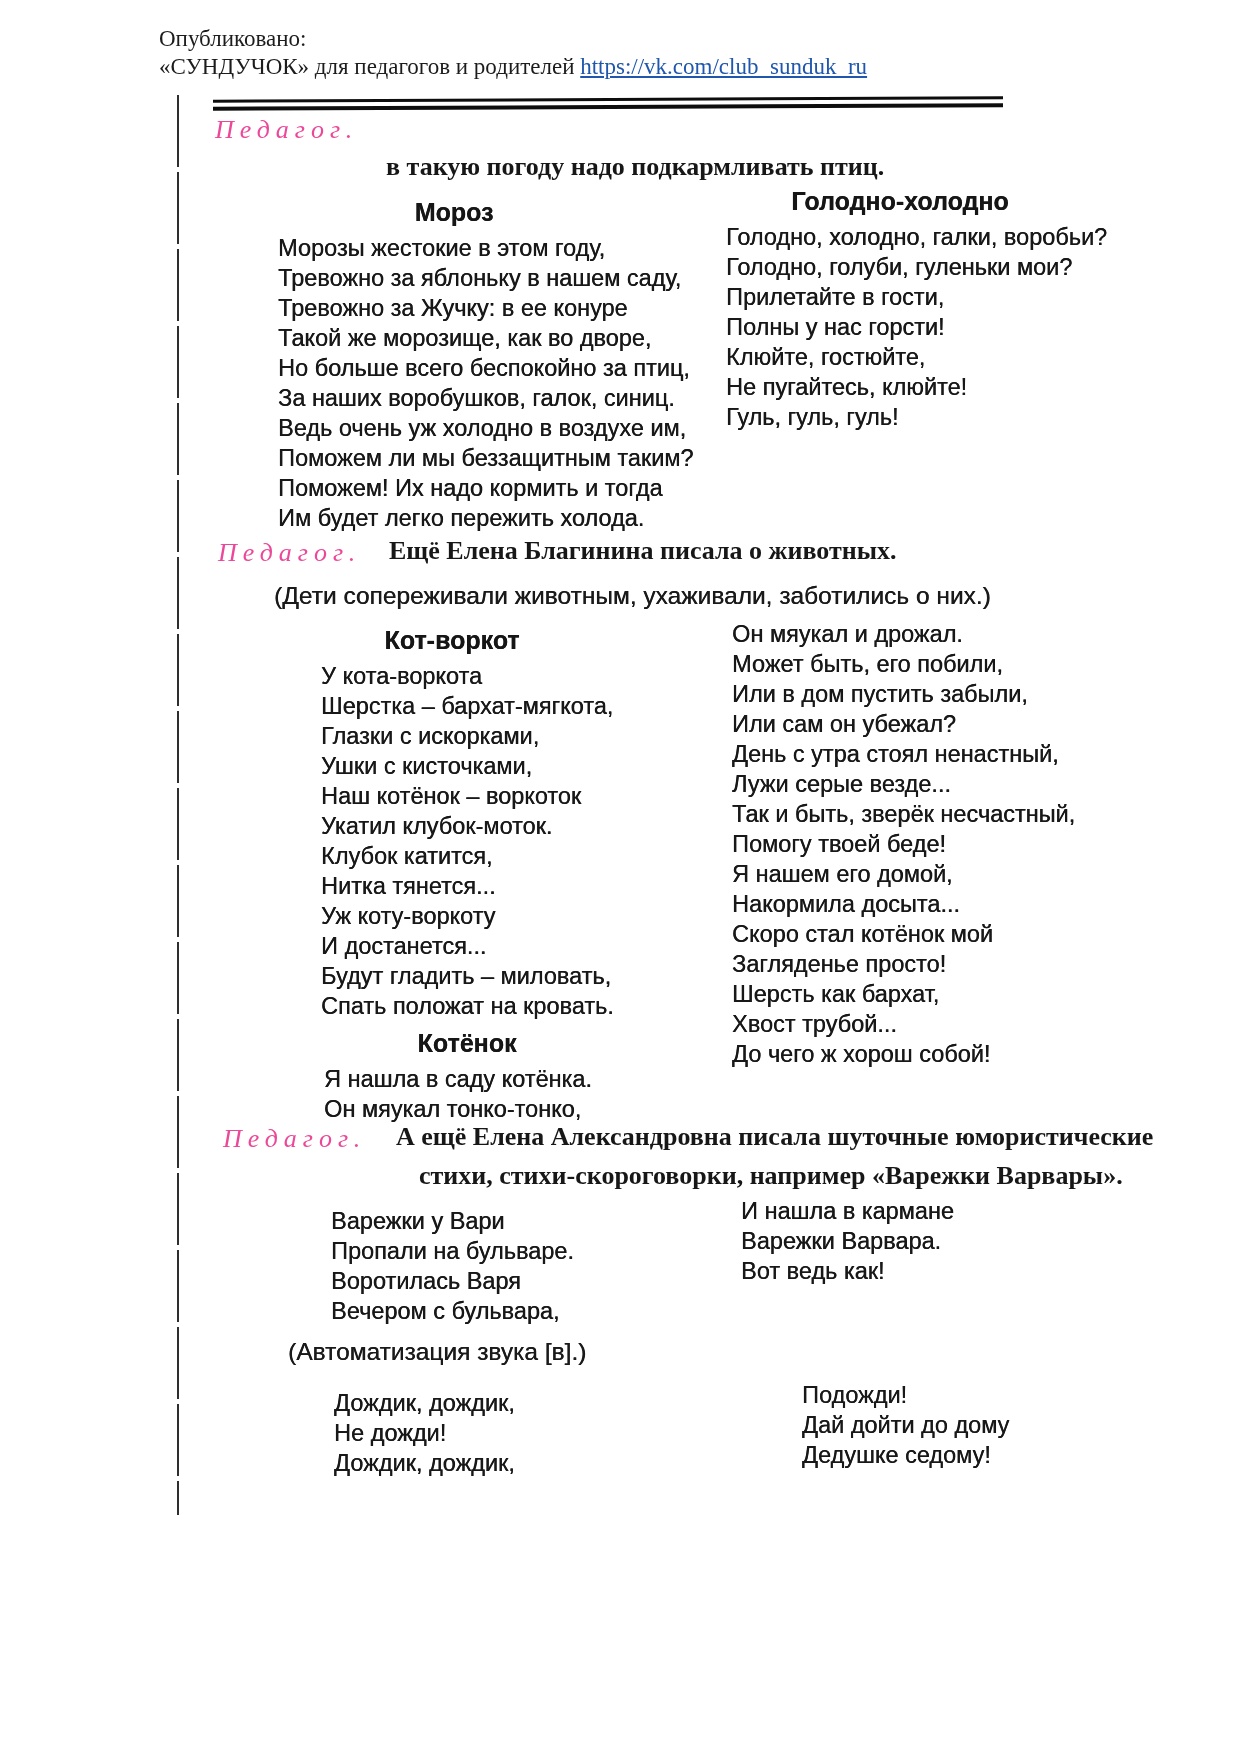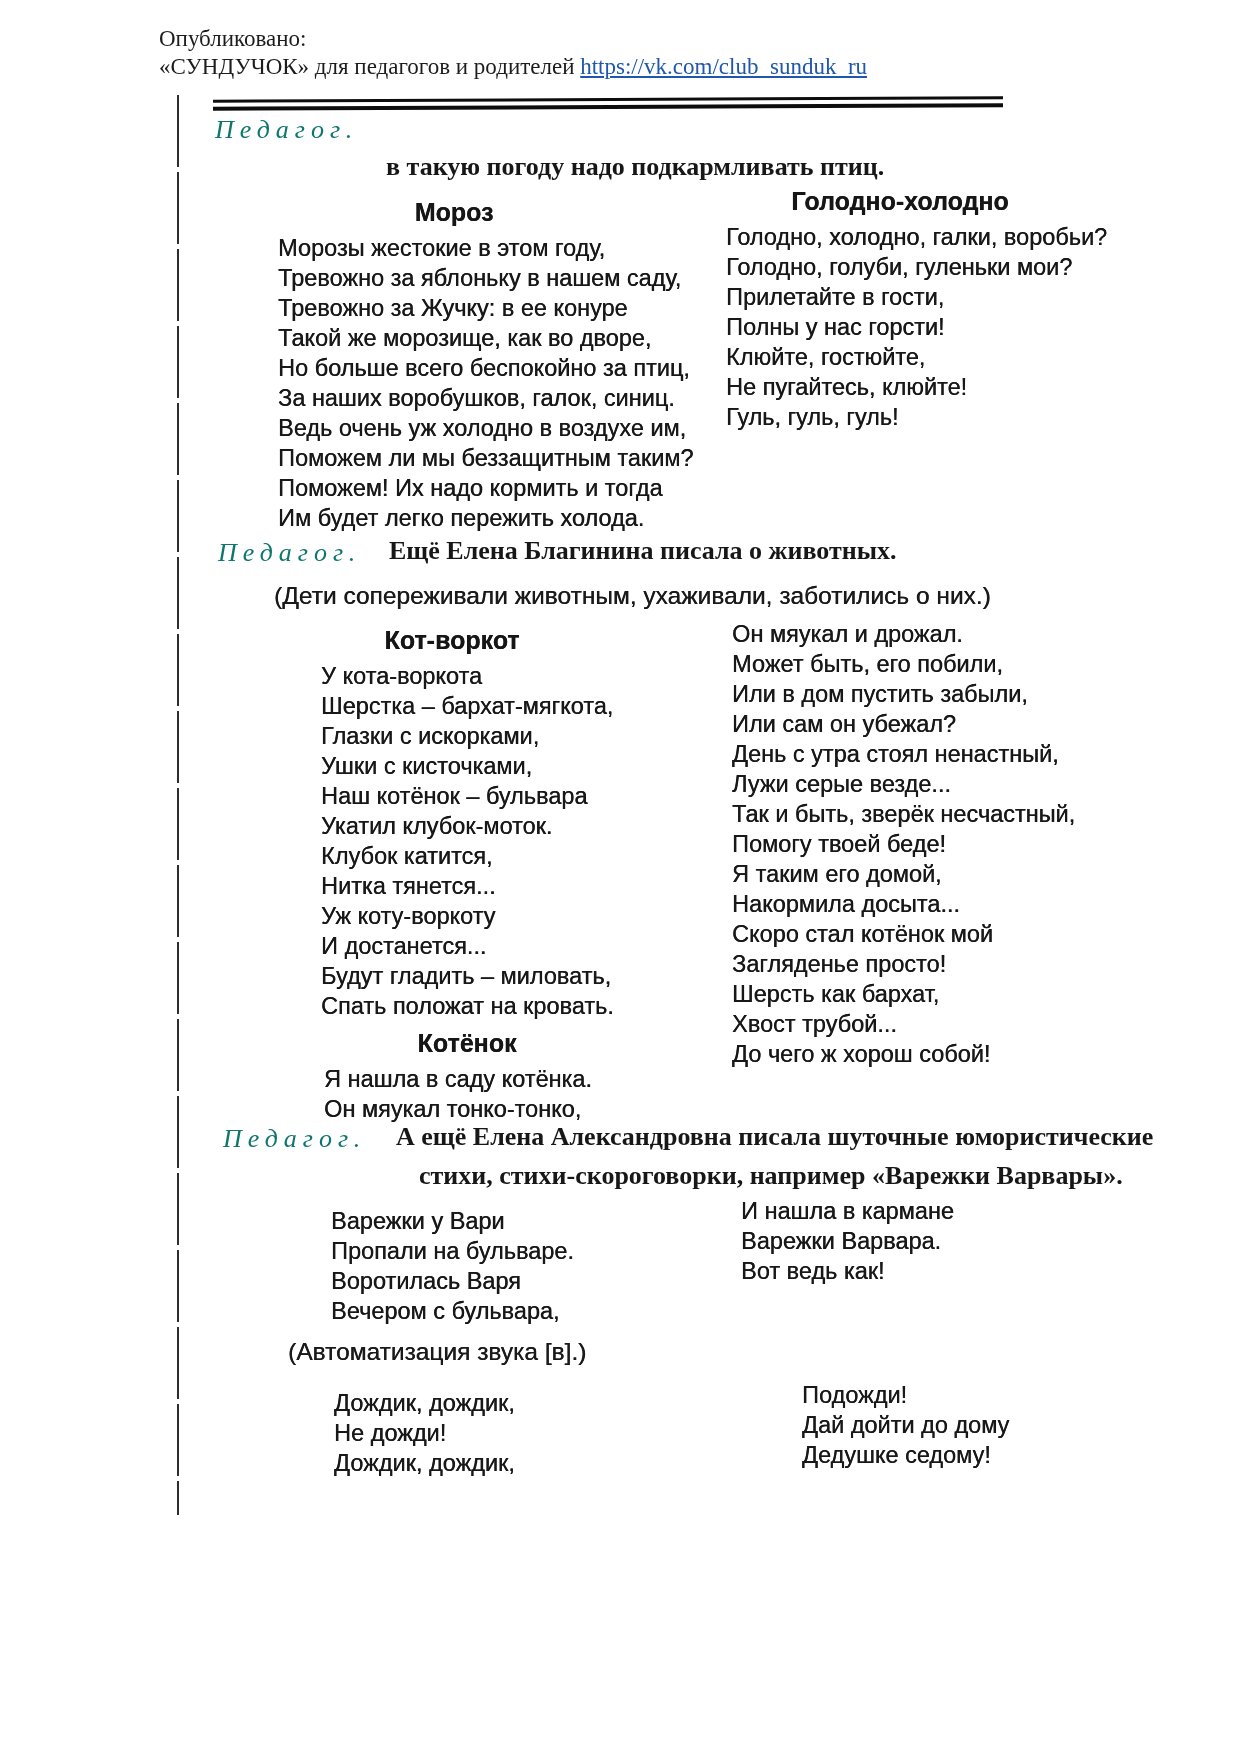--- a/index.html
+++ b/index.html
@@ -43,21 +43,21 @@
     border-bottom:4px solid #0d0d0d;
     transform:rotate(-0.25deg);
   }
 
   
   .speaker{
     font-family:"Liberation Serif", serif;
     font-style:italic;
     font-size:26px;
     letter-spacing:6px;
-    color:#0f766e;
+    color:#ec4899;
   }
   .tline{
     font-family:"Liberation Serif", serif;
     font-size:26px;
     font-weight:bold;
     color:#171717;
   }
   .sp1{left:215px;top:115px;}
   .t1a{left:382px;top:113px;}
   .t1b{left:386px;top:152px;}
@@ -152,42 +152,42 @@
   <div class="abs tline t2a">Ещё Елена Благинина писала о животных.</div>
   <div class="abs note t2note">(Дети сопереживали животным, ухаживали, заботились о них.)</div>
 
   <div class="abs poem-kv">
     <div class="ptitle">Кот-воркот</div>
     <div class="plines">
         <div class="pline">У кота-воркота</div>
         <div class="pline">Шерстка – бархат-мягкота,</div>
         <div class="pline">Глазки с искорками,</div>
         <div class="pline">Ушки с кисточками,</div>
-        <div class="pline">Наш котёнок – бульвара</div>
+        <div class="pline">Наш котёнок – воркоток</div>
         <div class="pline">Укатил клубок-моток.</div>
         <div class="pline">Клубок катится,</div>
         <div class="pline">Нитка тянется...</div>
         <div class="pline">Уж коту-воркоту</div>
         <div class="pline">И достанется...</div>
         <div class="pline">Будут гладить – миловать,</div>
         <div class="pline">Спать положат на кровать.</div>
       </div>
   </div>
 
   <div class="abs poem-cont">
     <div class="plines">
         <div class="pline">Он мяукал и дрожал.</div>
         <div class="pline">Может быть, его побили,</div>
         <div class="pline">Или в дом пустить забыли,</div>
         <div class="pline">Или сам он убежал?</div>
         <div class="pline">День с утра стоял ненастный,</div>
         <div class="pline">Лужи серые везде...</div>
         <div class="pline">Так и быть, зверёк несчастный,</div>
         <div class="pline">Помогу твоей беде!</div>
-        <div class="pline">Я таким его домой,</div>
+        <div class="pline">Я нашем его домой,</div>
         <div class="pline">Накормила досыта...</div>
         <div class="pline">Скоро стал котёнок мой</div>
         <div class="pline">Загляденье просто!</div>
         <div class="pline">Шерсть как бархат,</div>
         <div class="pline">Хвост трубой...</div>
         <div class="pline">До чего ж хорош собой!</div>
       </div>
   </div>
 
   <div class="abs poem-kotenok">

